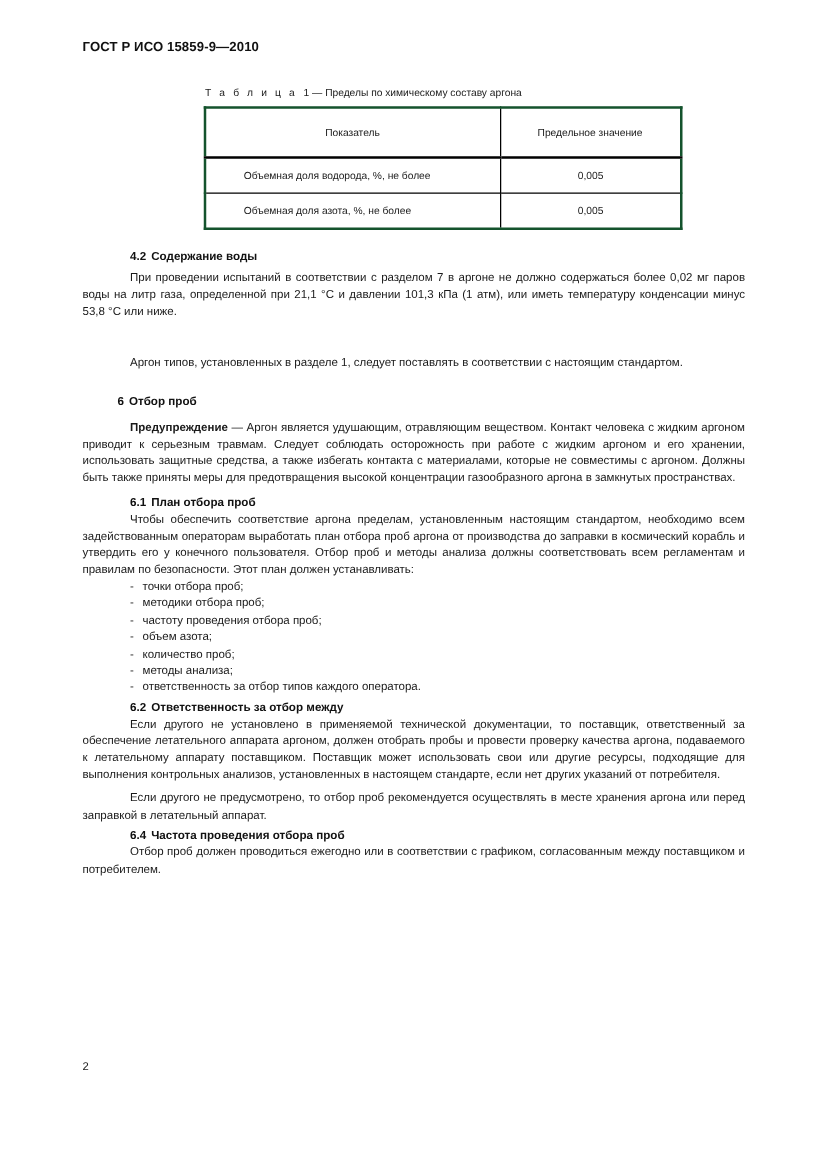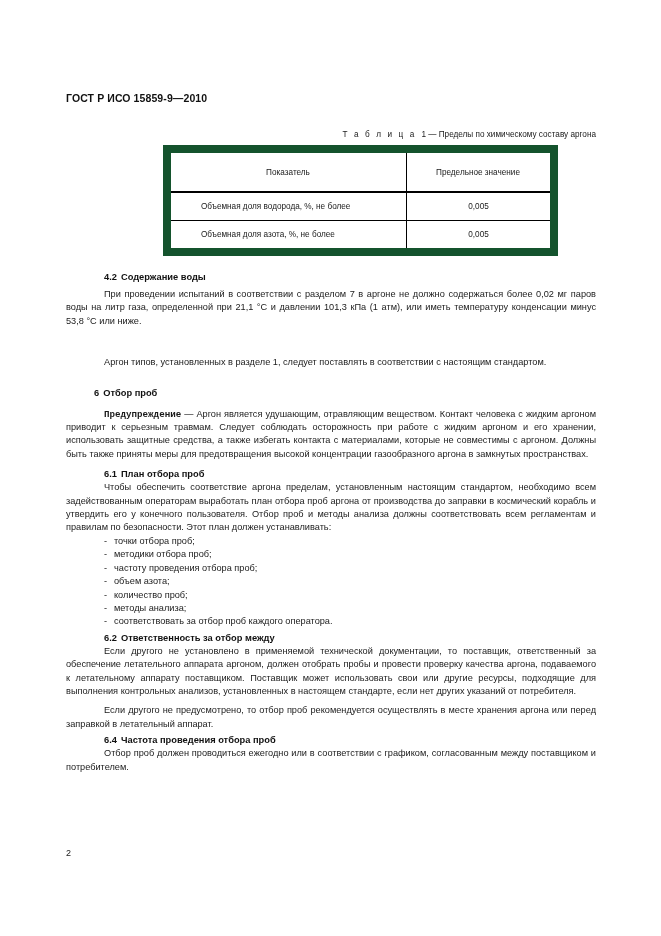--- a/index.html
+++ b/index.html
@@ -26,32 +26,31 @@
     left: 66px;
     top: 0;
     width: 530px;
   }
 
   
   .doc-header {
     font-size: 10.5px;
     font-weight: bold;
     letter-spacing: 0.1px;
-    padding-top: 92px;
+    padding-top: 32px;
     color: #111;
   }
 
   
   .table-caption {
     margin-top: 26px;
     margin-left: 98px;
     font-size: 8.2px;
     color: #1a1a1a;
     white-space: nowrap;
-    text-align: right;
   }
   .table-caption .tb-word {
     letter-spacing: 2.1px;
   }
   .table-caption .tb-num {
     margin-left: 5px;
   }
 
   
   .limits-table {
@@ -89,21 +88,21 @@
   .limits-table thead .col-name,
   .limits-table thead .col-value {
     padding-left: 0;
     text-align: center;
   }
   
   .table-wrap {
     position: relative;
   }
   .limits-table {
-    border: 8px solid #14532d;
+    border: 2px solid #14532d;
   }
 
   
   h3.sec-head {
     margin: 0;
     font-size: 9.3px;
     font-weight: bold;
     color: #111;
   }
   .sec-head .num {
@@ -126,21 +125,20 @@
   p.para {
     margin: 0;
     font-size: 9.2px;
     line-height: 13.4px;
     text-align: justify;
     color: #1a1a1a;
     text-indent: 38px;
   }
   p.para b {
     font-weight: bold;
-    font-family: Liberation Mono, monospace;
   }
 
   .gap-2 { height: 2px; }
   .gap-4 { height: 4px; }
   .gap-6 { height: 6px; }
   .gap-8 { height: 8px; }
   .gap-10 { height: 10px; }
   .gap-16 { height: 16px; }
   .gap-18 { height: 18px; }
 
@@ -235,21 +233,21 @@
     <div class="gap-2"></div>
     <p class="para">Чтобы обеспечить соответствие аргона пределам, установленным настоящим стандартом, необходимо всем задействованным операторам выработать план отбора проб аргона от производства до заправки в космический корабль и утвердить его у конечного пользователя. Отбор проб и методы анализа должны соответствовать всем регламентам и правилам по безопасности. Этот план должен устанавливать:</p>
 
     <ul class="dash-list">
       <li><span class="dash">-</span><span>точки отбора проб;</span></li>
       <li><span class="dash">-</span><span>методики отбора проб;</span></li>
       <li><span class="dash">-</span><span>частоту проведения отбора проб;</span></li>
       <li><span class="dash">-</span><span>объем азота;</span></li>
       <li><span class="dash">-</span><span>количество проб;</span></li>
       <li><span class="dash">-</span><span>методы анализа;</span></li>
-      <li><span class="dash">-</span><span>соответствовать за отбор проб каждого оператора.</span></li>
+      <li><span class="dash">-</span><span>ответственность за отбор типов каждого оператора.</span></li>
     </ul>
 
     <div class="gap-4"></div>
 
     <h3 class="sec-head sub-head">
       <span class="num">6.2</span><span>Ответственность за отбор между</span>
     </h3>
     <div class="gap-2"></div>
     <p class="para">Если другого не установлено в применяемой технической документации, то поставщик, ответственный за обеспечение летательного аппарата аргоном, должен отобрать пробы и провести проверку качества аргона, подаваемого к летательному аппарату поставщиком. Поставщик может использовать свои или другие ресурсы, подходящие для выполнения контрольных анализов, установленных в настоящем стандарте, если нет других указаний от потребителя.</p>
 

